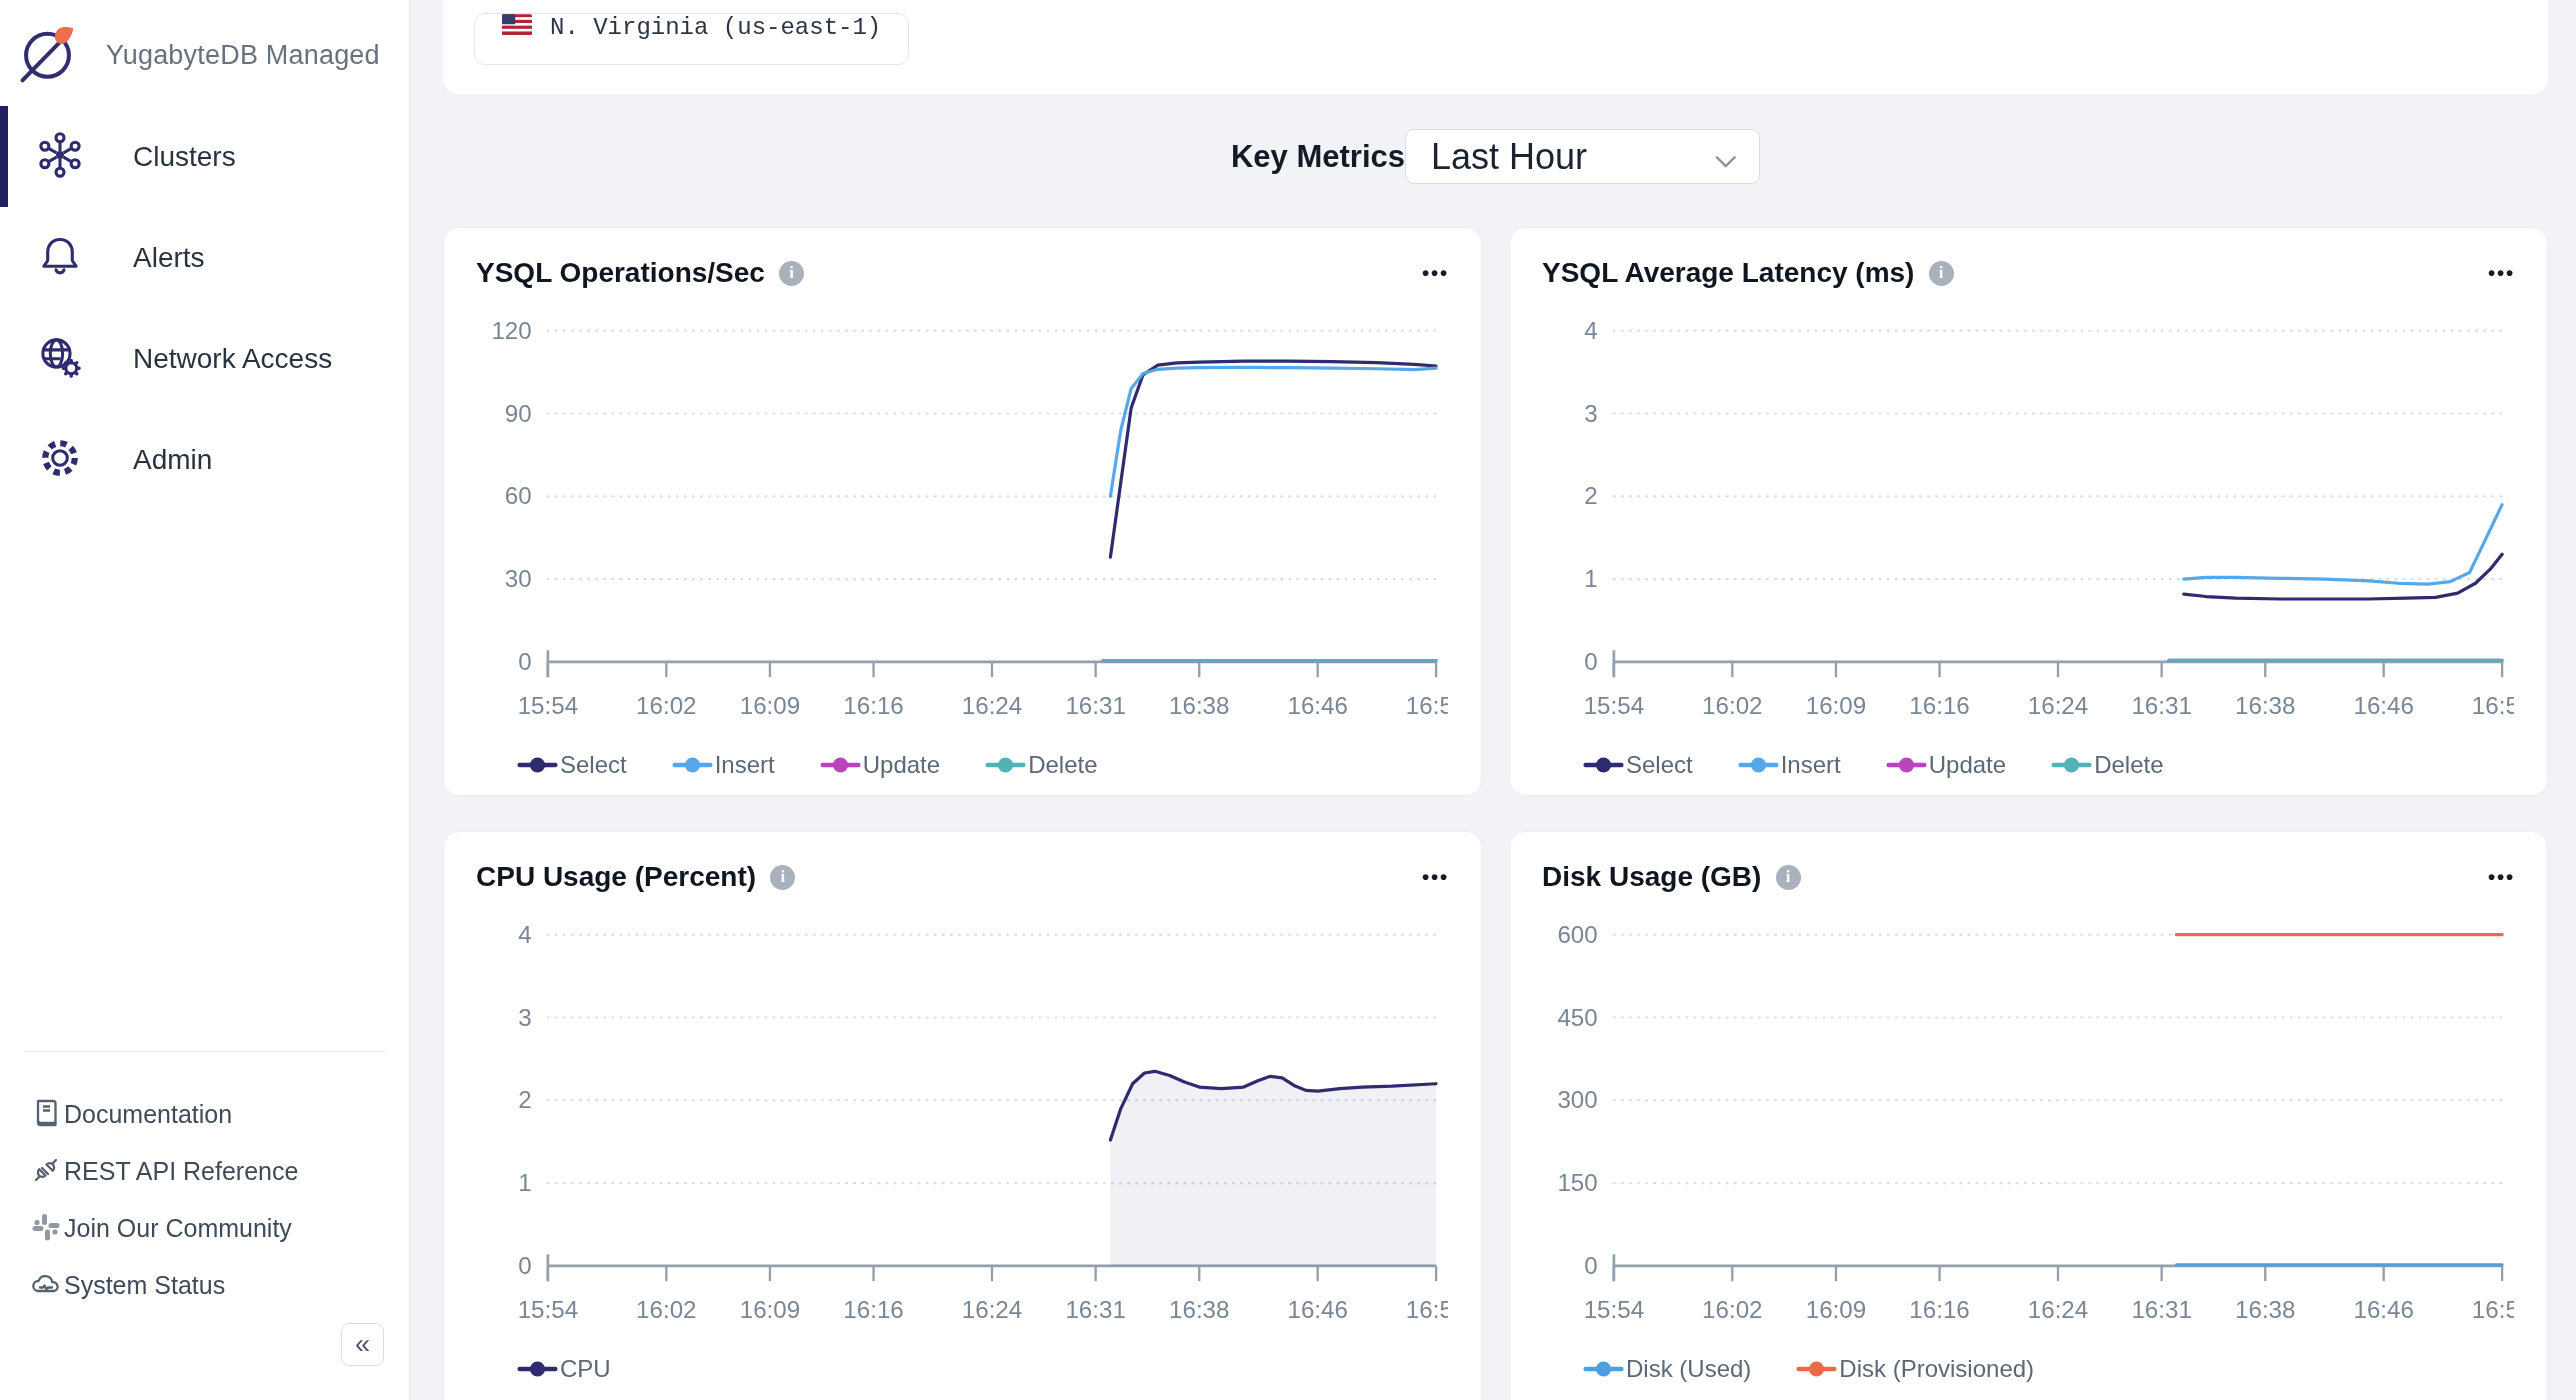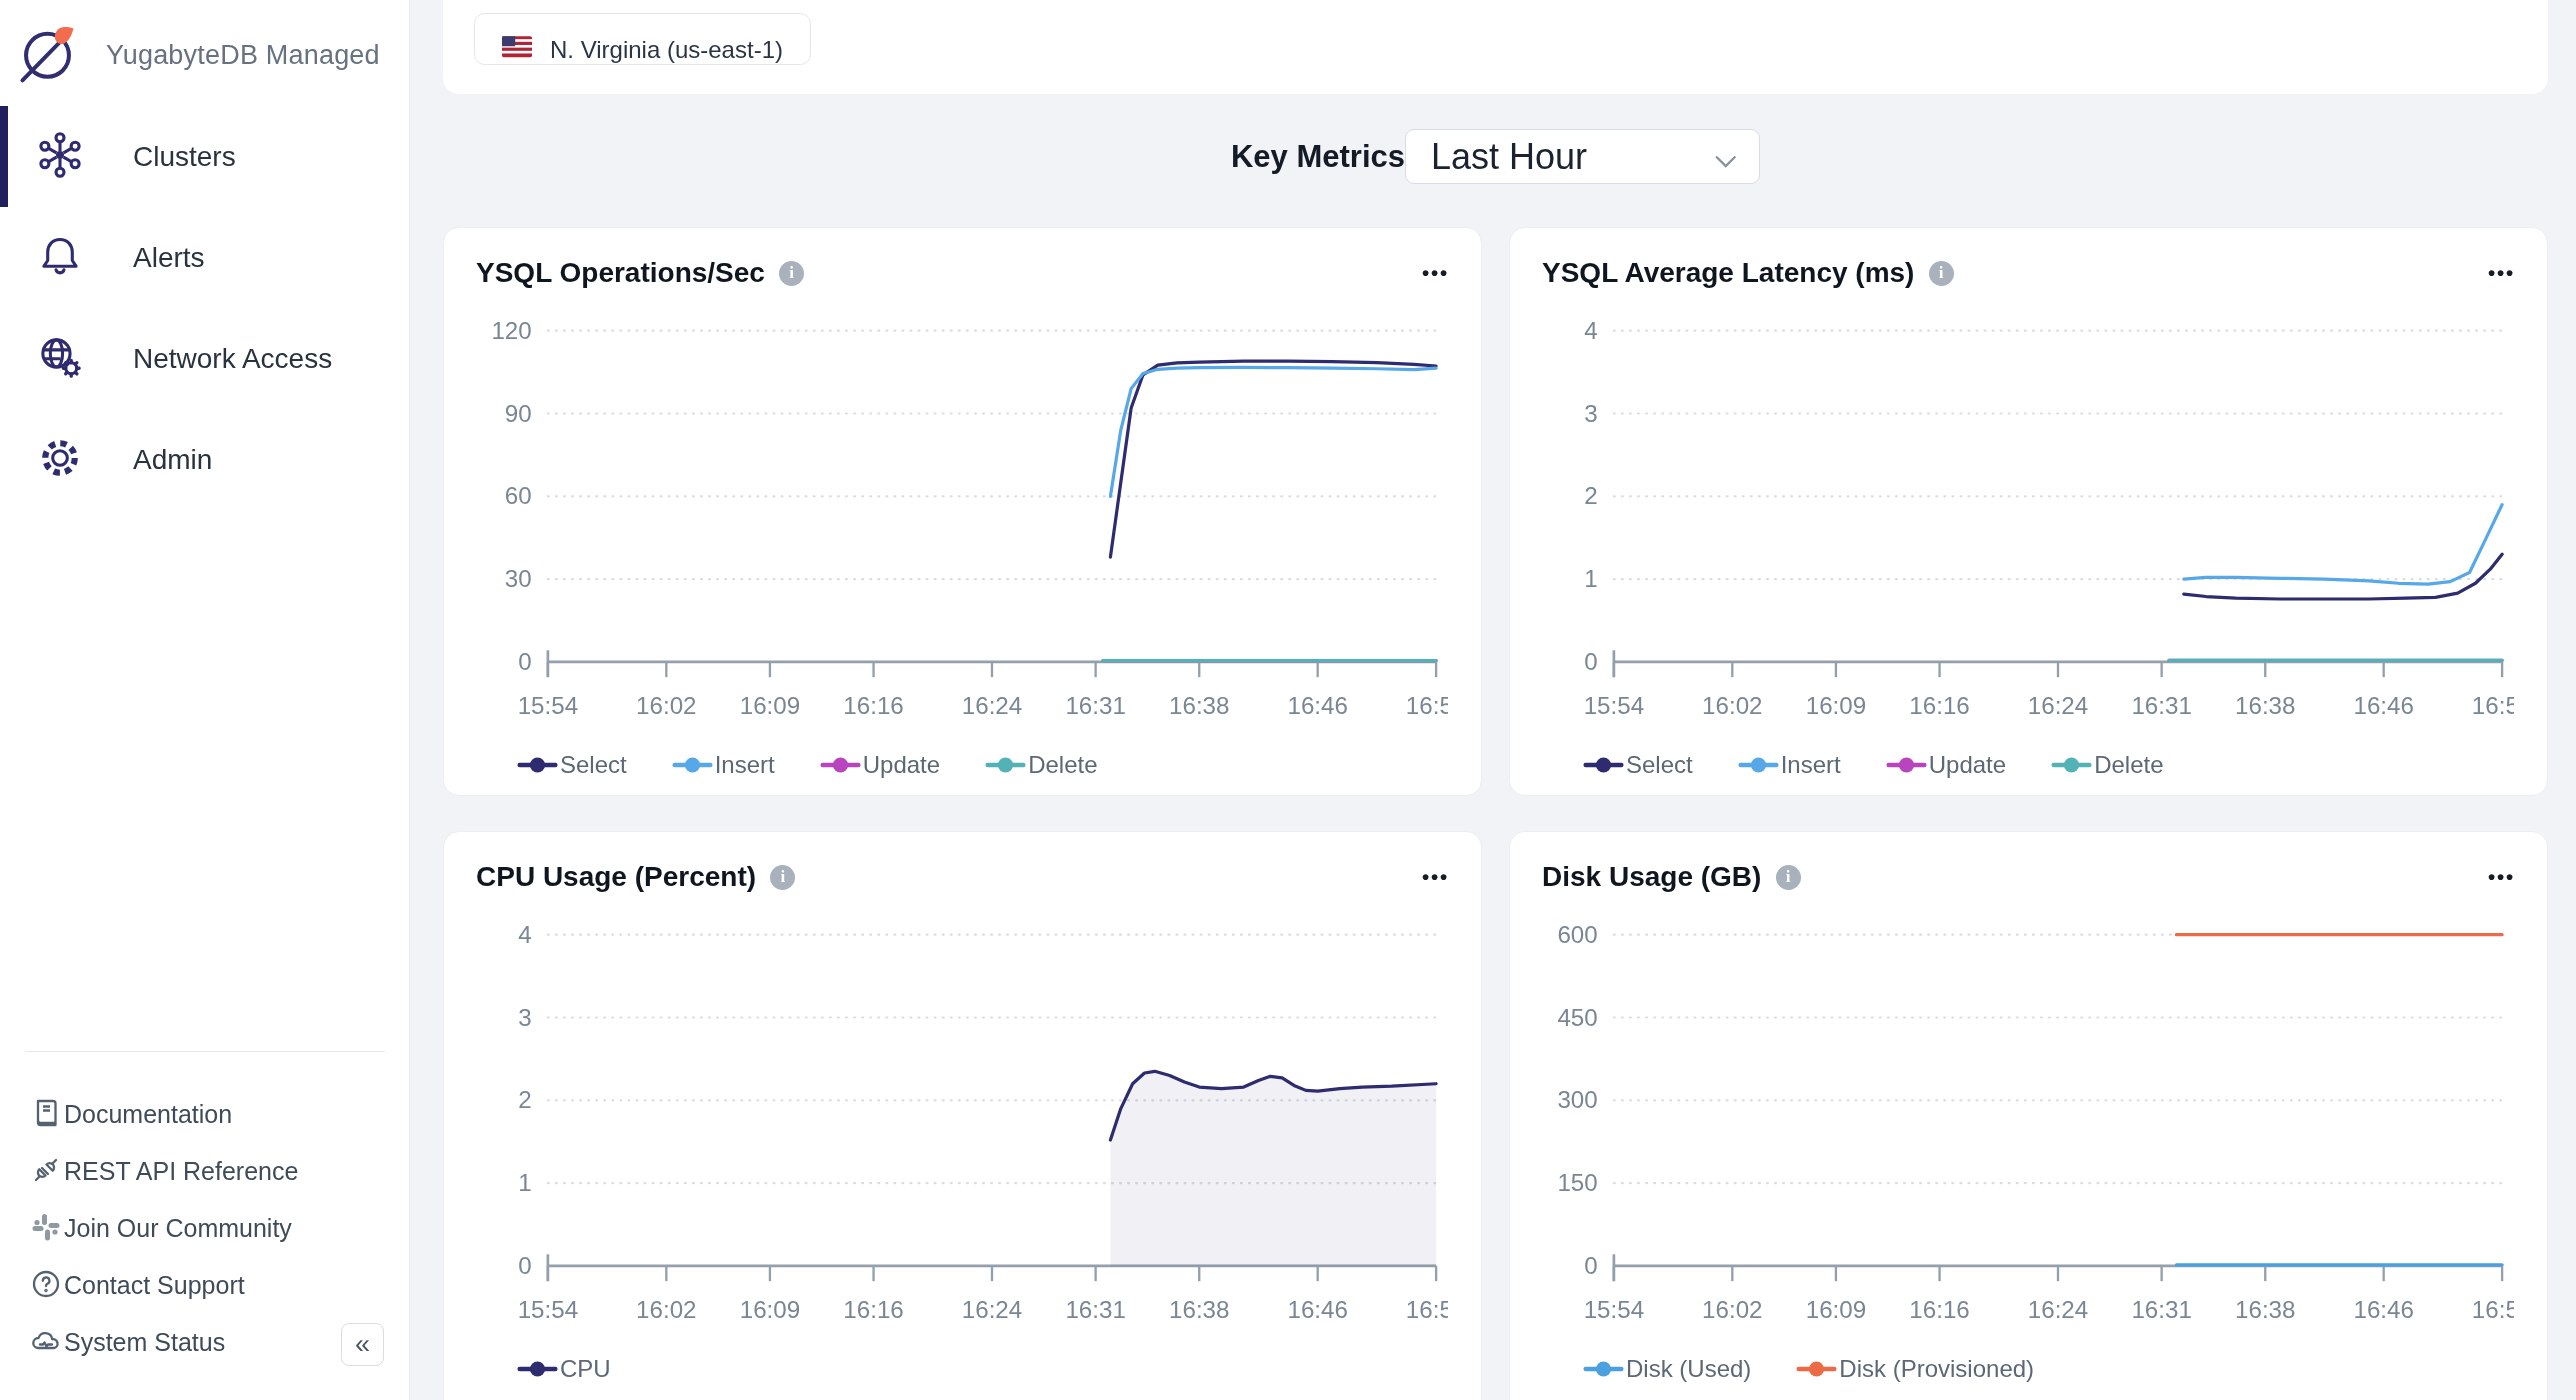--- a/index.html
+++ b/index.html
@@ -41,22 +41,22 @@
     font-size:27px; color:#4a5663; cursor:pointer;
   }
   
   .topband {
     position:absolute; left:443px; top:0; width:2105px; height:94px;
     background:#ffffff; border-radius:0 0 16px 16px;
   }
   .region-chip {
     position:absolute; left:31px; top:12.5px; height:52px;
     border:0.9px solid #e2e6ec; border-radius:10.7px; background:#fff;
-    display:flex; align-items:flex-end; gap:18px; padding:0 27px;
-    font-size:24px; color:#2b3545; cursor:pointer;
+    display:flex; align-items:flex-start; gap:18px; padding:0 27px;
+    font-size:24px; color:#2b3545; cursor:pointer;font-family:Liberation Mono, monospace;
   }
   .section-row {
     position:absolute; left:443px; top:125px; width:2105px; height:63px;
     display:flex; align-items:center; justify-content:center;
   }
   .section-title { font-size:31px; font-weight:700; color:#141b26; }
   .range-select {
     width:355px; height:55px; border:0.9px solid #d8dce4; border-radius:9px;
     background:#fff; display:flex; align-items:center; justify-content:space-between;
     padding:0 23px 0 25px; font-size:36px; color:#1b2330; cursor:pointer;
@@ -187,30 +187,20 @@
         <svg width="36" height="36" viewBox="0 0 36 36" fill="#8f99a4">
           <rect x="14" y="5" width="5" height="11" rx="2.5"></rect>
           <rect x="20.5" y="14" width="11" height="5" rx="2.5"></rect>
           <rect x="17" y="20.5" width="5" height="11" rx="2.5"></rect>
           <rect x="4.5" y="17" width="11" height="5" rx="2.5"></rect>
           <circle cx="9" cy="13.5" r="2.6"></circle>
             <circle cx="27" cy="23" r="2.6"></circle>
         </svg>
       </span>
       <span class="foot-label">Join Our Community</span>
-    </div>
-    <div class="foot-item">
-      <span>
-        <svg width="36" height="36" viewBox="0 0 36 36" fill="none" stroke="#54626f" stroke-width="2.3">
-          <circle cx="18" cy="18" r="12"></circle>
-          <path d="M14.8 14.8a3.3 3.3 0 1 1 4.6 3c-1 .5-1.4 1.1-1.4 2.2" stroke-linecap="round"></path>
-          <circle cx="18" cy="24.5" r="0.6" fill="#54626f"></circle>
-        </svg>
-      </span>
-      <span class="foot-label">Contact Support</span>
     </div>
     <div class="foot-item">
       <span>
         <svg width="36" height="36" viewBox="0 0 36 36" fill="none" stroke="#54626f" stroke-width="2.3" stroke-linecap="round" stroke-linejoin="round">
           <path d="M10 25a5 5 0 0 1 .6-10 7 7 0 0 1 13.6 1.2A4.4 4.4 0 0 1 26 25H10z"></path>
           <path d="M12 21.5h3l1.5-2 2 4 1.5-2h4"></path>
         </svg>
       </span>
       <span class="foot-label">System Status</span>
     </div>

